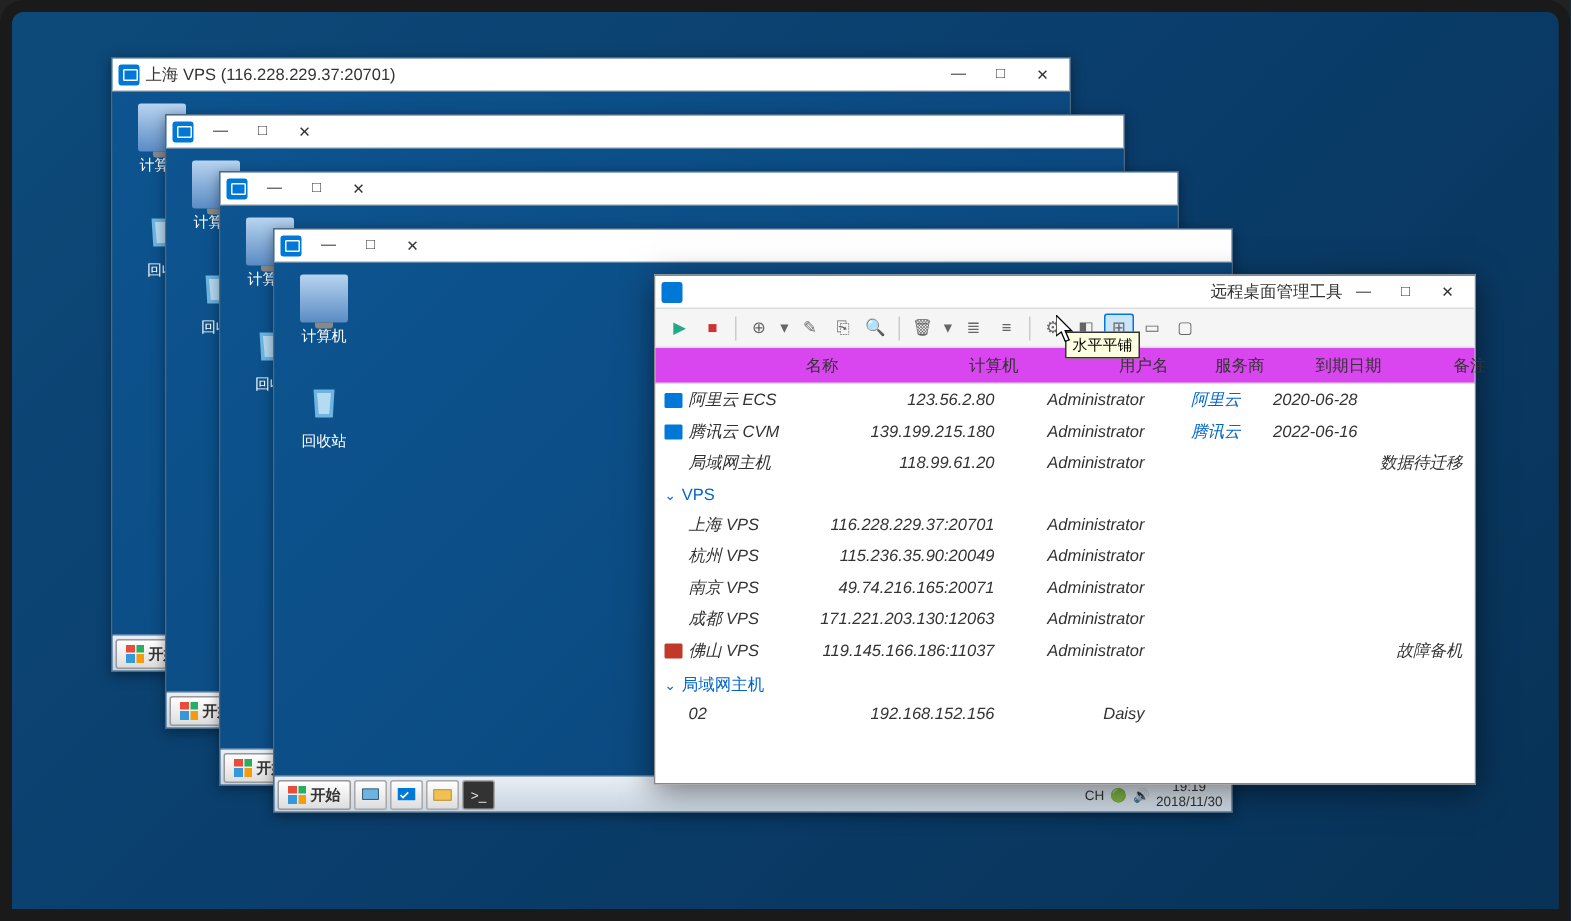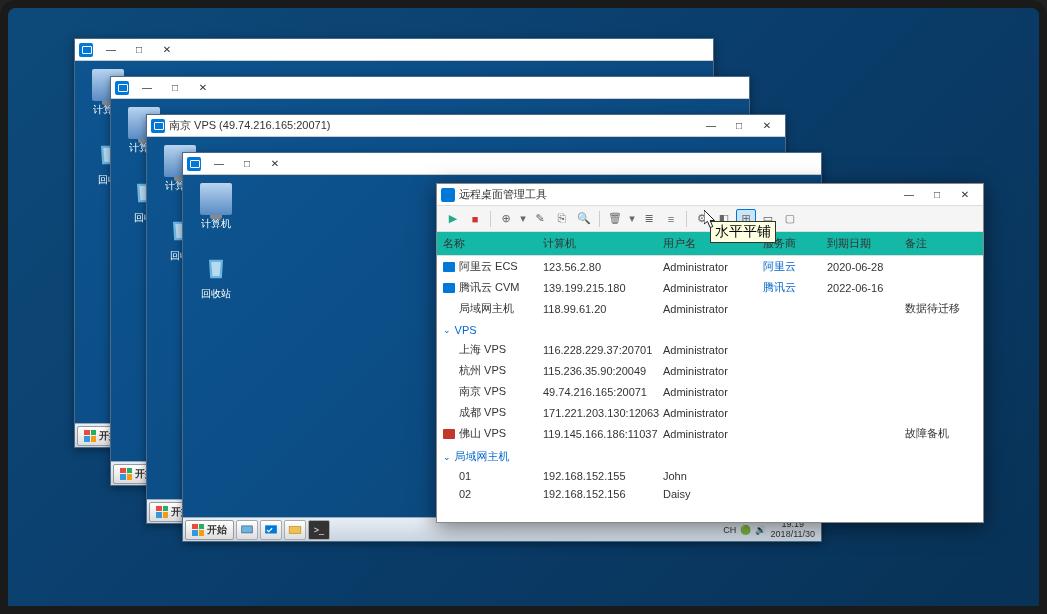--- a/index.html
+++ b/index.html
@@ -220,23 +220,23 @@
 }
 
 .mgr-body {
   flex: 1;
   overflow: auto;
   background: #fff;
 }
 .list-header {
   display: grid;
   grid-template-columns: 100px 120px 100px 64px 78px 70px;
-  padding: 4px 6px;
+  padding: 4px 22px;
   border-bottom: 1px solid #ddd;
-  background: #14b8a6;
+  background: #d946ef;
   color: #333;
   font-size: 11px;
 }
 .group-header {
   padding: 5px 6px 3px;
   color: #0066cc;
   font-size: 11px;
   display: flex;
   align-items: center;
   gap: 4px;
@@ -244,20 +244,21 @@
 .group-header .chev {
   font-size: 9px;
 }
 .row {
   display: grid;
   grid-template-columns: 100px 120px 100px 64px 78px 70px;
   padding: 3px 6px;
   font-size: 11px;
   color: #333;
   align-items: center;
+  font-style: italic;
 }
 .row .name-cell {
   display: flex;
   align-items: center;
   gap: 4px;
 }
 .row .mon-ico {
   width: 12px; height: 10px;
   background: #0078d7;
   border-radius: 1px;
@@ -282,40 +283,41 @@
   position: absolute;
   width: 14px; height: 20px;
   z-index: 999;
   pointer-events: none;
 }
 .tooltip {
   position: absolute;
   background: #ffffe1;
   border: 1px solid #333;
   padding: 1px 4px;
-  font-size: 14px;
+  font-size: 10px;
   z-index: 998;
 }
 
 
 #w1 { top: 30px; left: 66px; width: 640px; height: 410px; }
 #w2 { top: 68px; left: 102px; width: 640px; height: 410px; }
 #w3 { top: 106px; left: 138px; width: 640px; height: 410px; }
 #w4 { top: 144px; left: 174px; width: 640px; height: 390px; }
-#mgr { top: 175px; left: 428px; width: 548px; height: 340px; }
+#mgr { top: 175px; left: 428px; width: 548px; height: 340px; text-align: right; }
 </style>
 </head>
 <body>
 
 <div class="laptop-frame">
 <div class="desktop">
 
 <div class="rdp-window" id="w1">
   <div class="rdp-titlebar">
     <div class="app-icon"></div>
+    <div class="title-text">上海 VPS (116.228.229.37:20701)</div>
     <div class="win-controls">
       <div class="win-btn">—</div>
       <div class="win-btn">□</div>
       <div class="win-btn close">✕</div>
     </div>
   </div>
   <div class="rdp-body">
     <div class="desktop-icon" style="top:8px;left:8px;">
       <div class="icn computer"></div>
       <div>计算机</div>
@@ -376,21 +378,20 @@
               </div>
         <span>开始</span>
       </div>
     </div>
   </div>
 </div>
 
 <div class="rdp-window" id="w3">
   <div class="rdp-titlebar">
     <div class="app-icon"></div>
-    <div class="title-text">南京 VPS (49.74.216.165:20071)</div>
     <div class="win-controls">
       <div class="win-btn">—</div>
       <div class="win-btn">□</div>
       <div class="win-btn close">✕</div>
     </div>
   </div>
   <div class="rdp-body">
     <div class="desktop-icon" style="top:8px;left:8px;">
       <div class="icn computer"></div>
       <div>计算机</div>
@@ -619,31 +620,20 @@
             <div></div>
             <div>故障备机</div>
           </div>
           <div class="group-header">
             <span class="chev">⌄</span>
             <span>局域网主机</span>
           </div>
           <div class="row">
             <div class="name-cell">
               <span style="width:12px;display:inline-block;"></span>
-              <span>01</span>
-            </div>
-            <div>192.168.152.155</div>
-            <div>John</div>
-            <div></div>
-            <div></div>
-            <div></div>
-          </div>
-          <div class="row">
-            <div class="name-cell">
-              <span style="width:12px;display:inline-block;"></span>
               <span>02</span>
             </div>
             <div>192.168.152.156</div>
             <div>Daisy</div>
             <div></div>
             <div></div>
             <div></div>
           </div>
         </div>
 

